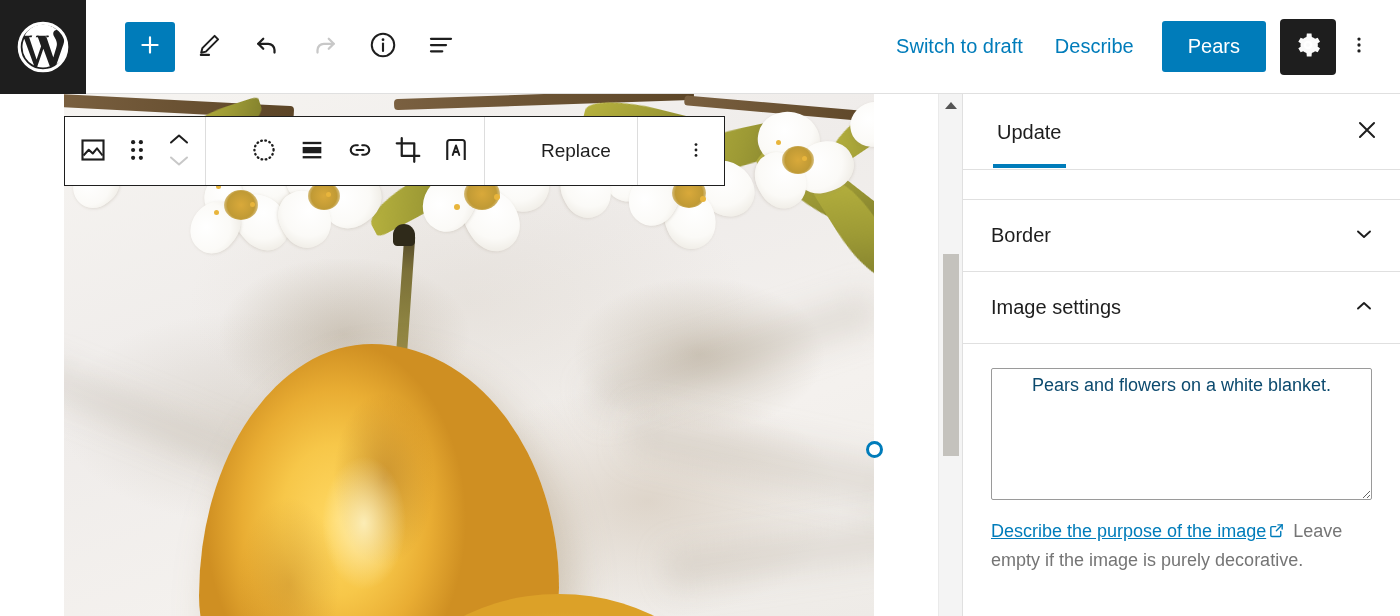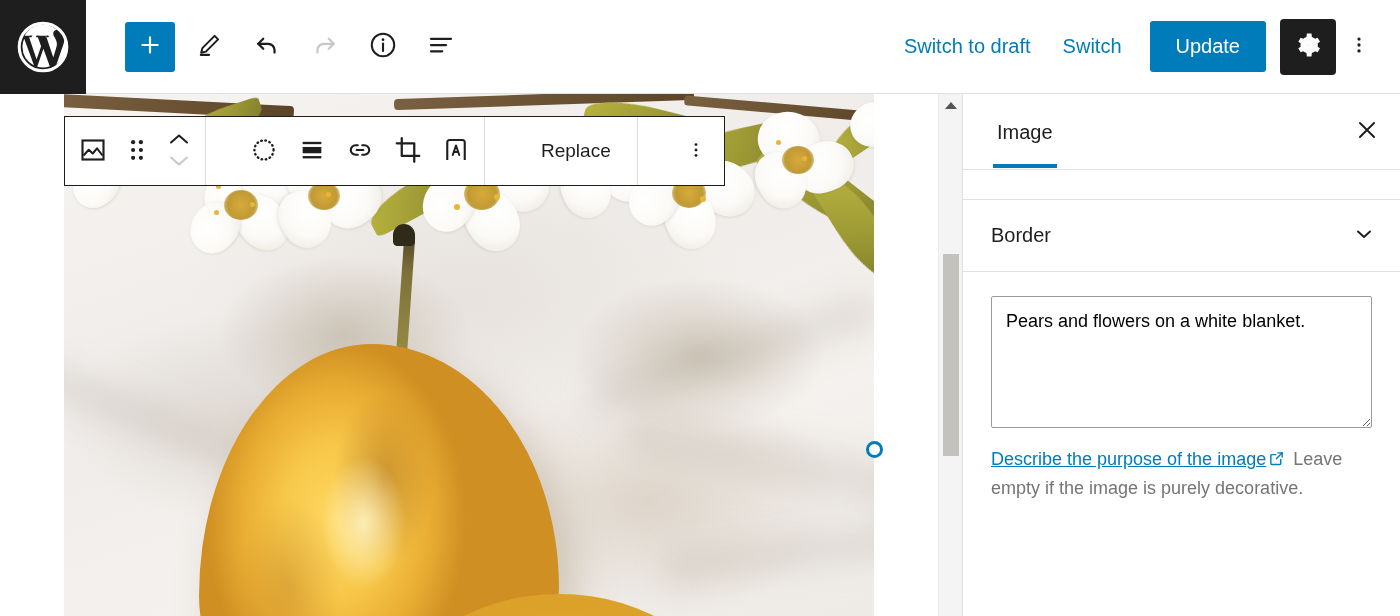--- a/index.html
+++ b/index.html
@@ -330,26 +330,27 @@
   .field-label {
     display: block;
     font-size: 18px; color: #1e1e1e;
     margin-bottom: 12px;
     font-family: "Liberation Sans", sans-serif;
   }
   .alt-textarea {
     width: 100%; height: 132px;
     border: 1px solid #9a9a9a;
     border-radius: 2px;
-    padding: 12px 14px;
-    font-size: 18px; color: #000000;
+    padding: 4px 14px;
+    font-size: 18px; color: #0c4a6e;
     font-family: "Liberation Sans", sans-serif;
     resize: vertical;
     line-height: 1.35;
     outline: none;
+    text-align: center;
   }
   .help-text {
     margin-top: 14px;
     font-size: 18px; color: #757575;
     line-height: 1.5;
     font-family: "Liberation Sans", sans-serif;
   }
   .help-link {
     color: #007cba; text-decoration: underline;
     cursor: pointer;
@@ -425,22 +426,22 @@
             <path d="M4 7h16M4 12h12M4 17h9" stroke="#1e1e1e" stroke-width="1.8" stroke-linecap="round"></path>
           </svg>
         </span>
       </button>
     </div>
 
     <div class="spacer"></div>
 
     <div class="header-right">
       <button class="link-btn">Switch to draft</button>
-      <button class="link-btn">Switch</button>
-      <button class="update-btn">Update</button>
+      <button class="link-btn">Describe</button>
+      <button class="update-btn">Pears</button>
 
       <button class="settings-btn">
         <span>
           <svg width="28" height="28" viewBox="0 0 24 24">
             <path fill="#fff" d="M12 8.4a3.6 3.6 0 1 0 0 7.2 3.6 3.6 0 0 0 0-7.2Zm0 5.4a1.8 1.8 0 1 1 0-3.6 1.8 1.8 0 0 1 0 3.6Z"></path>
             <path fill="#fff" d="M20.3 13.6a8.6 8.6 0 0 0 0-3.2l2-1.2-2-3.4-2.2.9a8.4 8.4 0 0 0-2.8-1.6L15 2.2H11l-.3 2.9a8.4 8.4 0 0 0-2.8 1.6l-2.2-.9-2 3.4 2 1.2a8.6 8.6 0 0 0 0 3.2l-2 1.2 2 3.4 2.2-.9a8.4 8.4 0 0 0 2.8 1.6l.3 2.9h4l.3-2.9a8.4 8.4 0 0 0 2.8-1.6l2.2.9 2-3.4-2-1.2Z" opacity="0.98"></path>
           </svg>
         </span>
       </button>
 
@@ -661,41 +662,49 @@
   </div>
 
   <div class="canvas-scrollbar">
     <div class="sb-arrow-up"></div>
     <div class="sb-thumb"></div>
   </div>
 
   <div class="sidebar">
 
     <div class="sb-tabs">
-      <button class="sb-tab active">Image</button>
+      <button class="sb-tab active">Update</button>
       <button class="sb-close">
         <span>
           <svg width="26" height="26" viewBox="0 0 24 24" fill="none">
             <path d="M5.5 5.5l13 13M18.5 5.5l-13 13" stroke="#1e1e1e" stroke-width="1.8" stroke-linecap="round"></path>
           </svg>
         </span>
       </button>
     </div>
 
     <div class="sb-stub-row"></div>
 
     <button class="panel-header">
       <span class="panel-title">Border</span>
       <span>
         <svg width="24" height="24" viewBox="0 0 24 24" fill="none">
             <path d="M6 9.5l6 5.5 6-5.5" stroke="#1e1e1e" stroke-width="1.9" stroke-linecap="round" stroke-linejoin="round"></path>
           </svg>
       </span>
     </button>
 
+    <button class="panel-header">
+      <span class="panel-title">Image settings</span>
+      <span>
+        <svg width="24" height="24" viewBox="0 0 24 24" fill="none">
+            <path d="M6 14.5l6-5.5 6 5.5" stroke="#1e1e1e" stroke-width="1.9" stroke-linecap="round" stroke-linejoin="round"></path>
+          </svg>
+      </span>
+    </button>
 
     <div class="panel-body">
       <textarea class="alt-textarea" style="">Pears and flowers on a white blanket.</textarea>
       <div class="help-text">
         <a class="help-link">Describe the purpose of the image</a><span class="ext-icon"><svg width="17" height="17" viewBox="0 0 24 24" fill="none">
               <path d="M14 4h6v6" stroke="#007cba" stroke-width="2" stroke-linecap="round" stroke-linejoin="round"></path>
               <path d="M20 4l-8.2 8.2" stroke="#007cba" stroke-width="2" stroke-linecap="round"></path>
               <path d="M18 13.5V19a1.5 1.5 0 0 1-1.5 1.5h-11A1.5 1.5 0 0 1 4 19V8a1.5 1.5 0 0 1 1.5-1.5H11" stroke="#007cba" stroke-width="2" stroke-linecap="round" stroke-linejoin="round"></path>
             </svg></span><span> Leave empty if the image is purely decorative.</span>
       </div>

